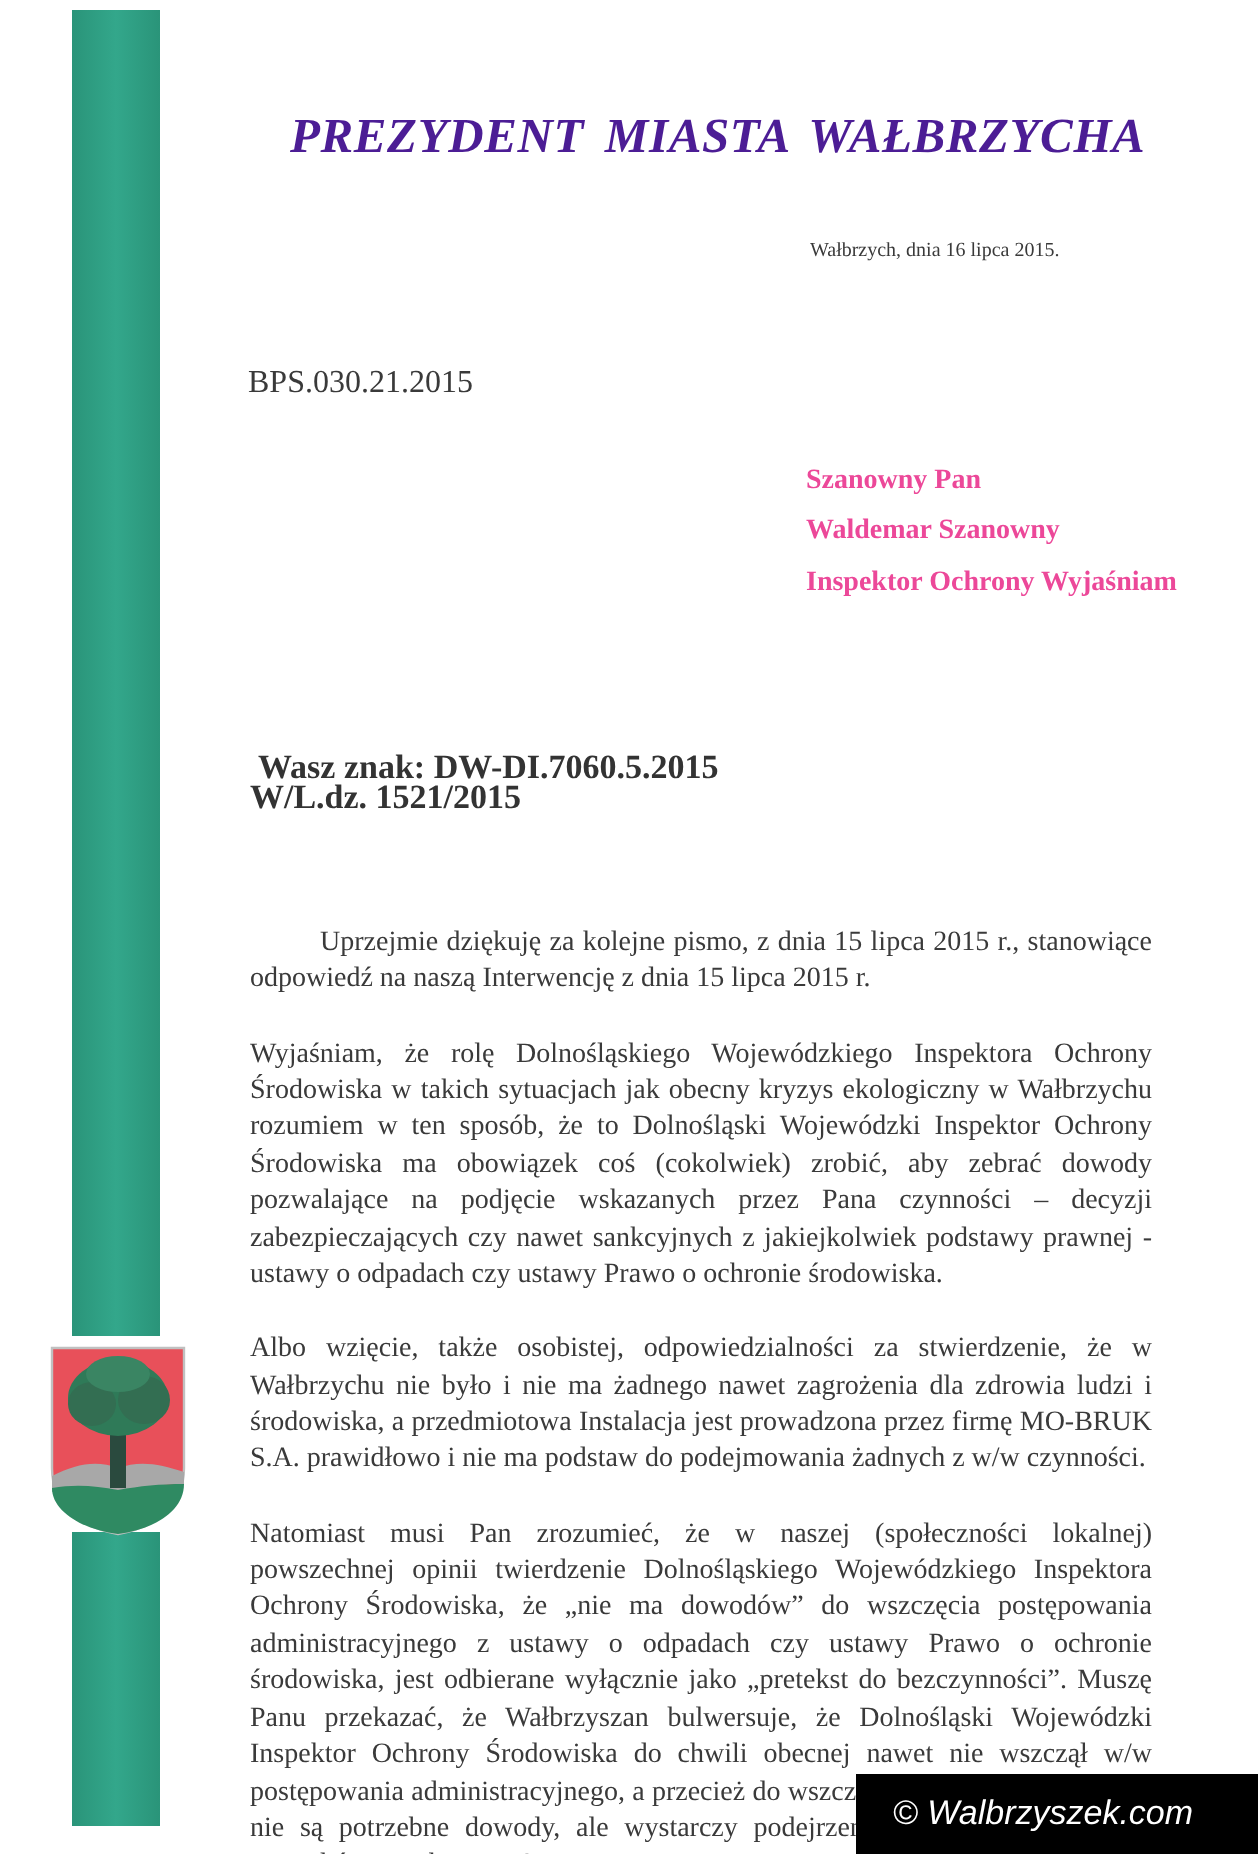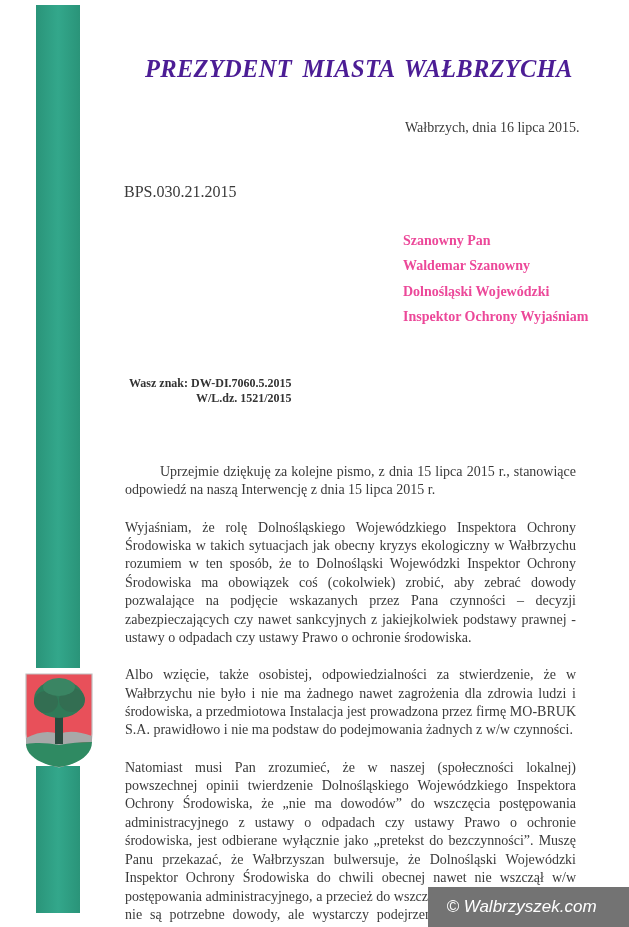--- a/index.html
+++ b/index.html
@@ -15,35 +15,35 @@
     }
     .bar-top { top: 5px; height: 663px; }
     .bar-bottom { top: 766px; height: 147px; }
     .crest { position: absolute; left: 24px; top: 672px; width: 70px; height: 96px; }
     .title {
       position: absolute; left: 145px; top: 55px; width: 425px;
       font-family: "Liberation Serif", "DejaVu Serif", serif;
       font-style: italic; font-weight: bold; font-size: 24.5px; letter-spacing: 0.3px;
       color: #4c1d95; white-space: nowrap; word-spacing: 4px;
     }
-    .date { position: absolute; left: 405px; top: 120px; font-size: 14px; white-space: nowrap; }
+    .date { position: absolute; left: 405px; top: 120px; font-size: 10px; white-space: nowrap; }
     .ref { position: absolute; left: 124px; top: 183px; font-size: 16px; }
     .recipient { position: absolute; left: 403px; top: 233px; font-weight: bold; font-size: 14px; color: #ec4899; }
     .recipient div { height: 25.3px; white-space: nowrap; }
-    .yours { position: absolute; left: 129px; top: 376px; font-weight: bold; font-size: 12px; color: #333; line-height: 15px; text-align: right; }
+    .yours { position: absolute; left: 129px; top: 376px; font-weight: bold; font-size: 17px; color: #333; line-height: 15px; }
     .yours div:nth-child(2) { margin-left: -4px; }
     .body-text {
       position: absolute; left: 125px; width: 451px; top: 463px;
       font-size: 14px; line-height: 18.4px; color: #3a3a3a;
     }
     .body-text p { margin: 0 0 18.8px 0; text-align: justify; }
     .body-text p.indent { text-indent: 35px; }
     .watermark {
       position: absolute; left: 428px; top: 887px; width: 201px; height: 40px;
-      background: #737373; color: #ffffff;
+      background: #000000; color: #ffffff;
       font-family: "Liberation Sans", "DejaVu Sans", sans-serif; font-style: italic;
       font-size: 17px; line-height: 40px; text-align: center; box-sizing: border-box; padding-right: 14px;
     }
   </style>
 </head>
 <body>
 
 <div class="green-bar bar-top"></div>
 <div class="green-bar bar-bottom"></div>
 
@@ -60,21 +60,20 @@
 
 <div class="title">PREZYDENT MIASTA WAŁBRZYCHA</div>
 
 <div class="date">Wałbrzych, dnia 16 lipca 2015.</div>
 
 <div class="ref">BPS.030.21.2015</div>
 
 <div class="recipient">
   <div>Szanowny Pan</div>
   <div>Waldemar Szanowny</div>
-  <div>Dolnośląski Wojewódzki</div>
   <div>Inspektor Ochrony Wyjaśniam</div>
 </div>
 
 <div class="yours">
   <div>Wasz znak: DW-DI.7060.5.2015</div>
   <div>W/L.dz. 1521/2015</div>
 </div>
 
 <div class="body-text">
   <p class="indent">Uprzejmie dziękuję za kolejne pismo, z dnia 15 lipca 2015 r., stanowiące odpowiedź na naszą Interwencję z dnia 15 lipca 2015 r.</p>

